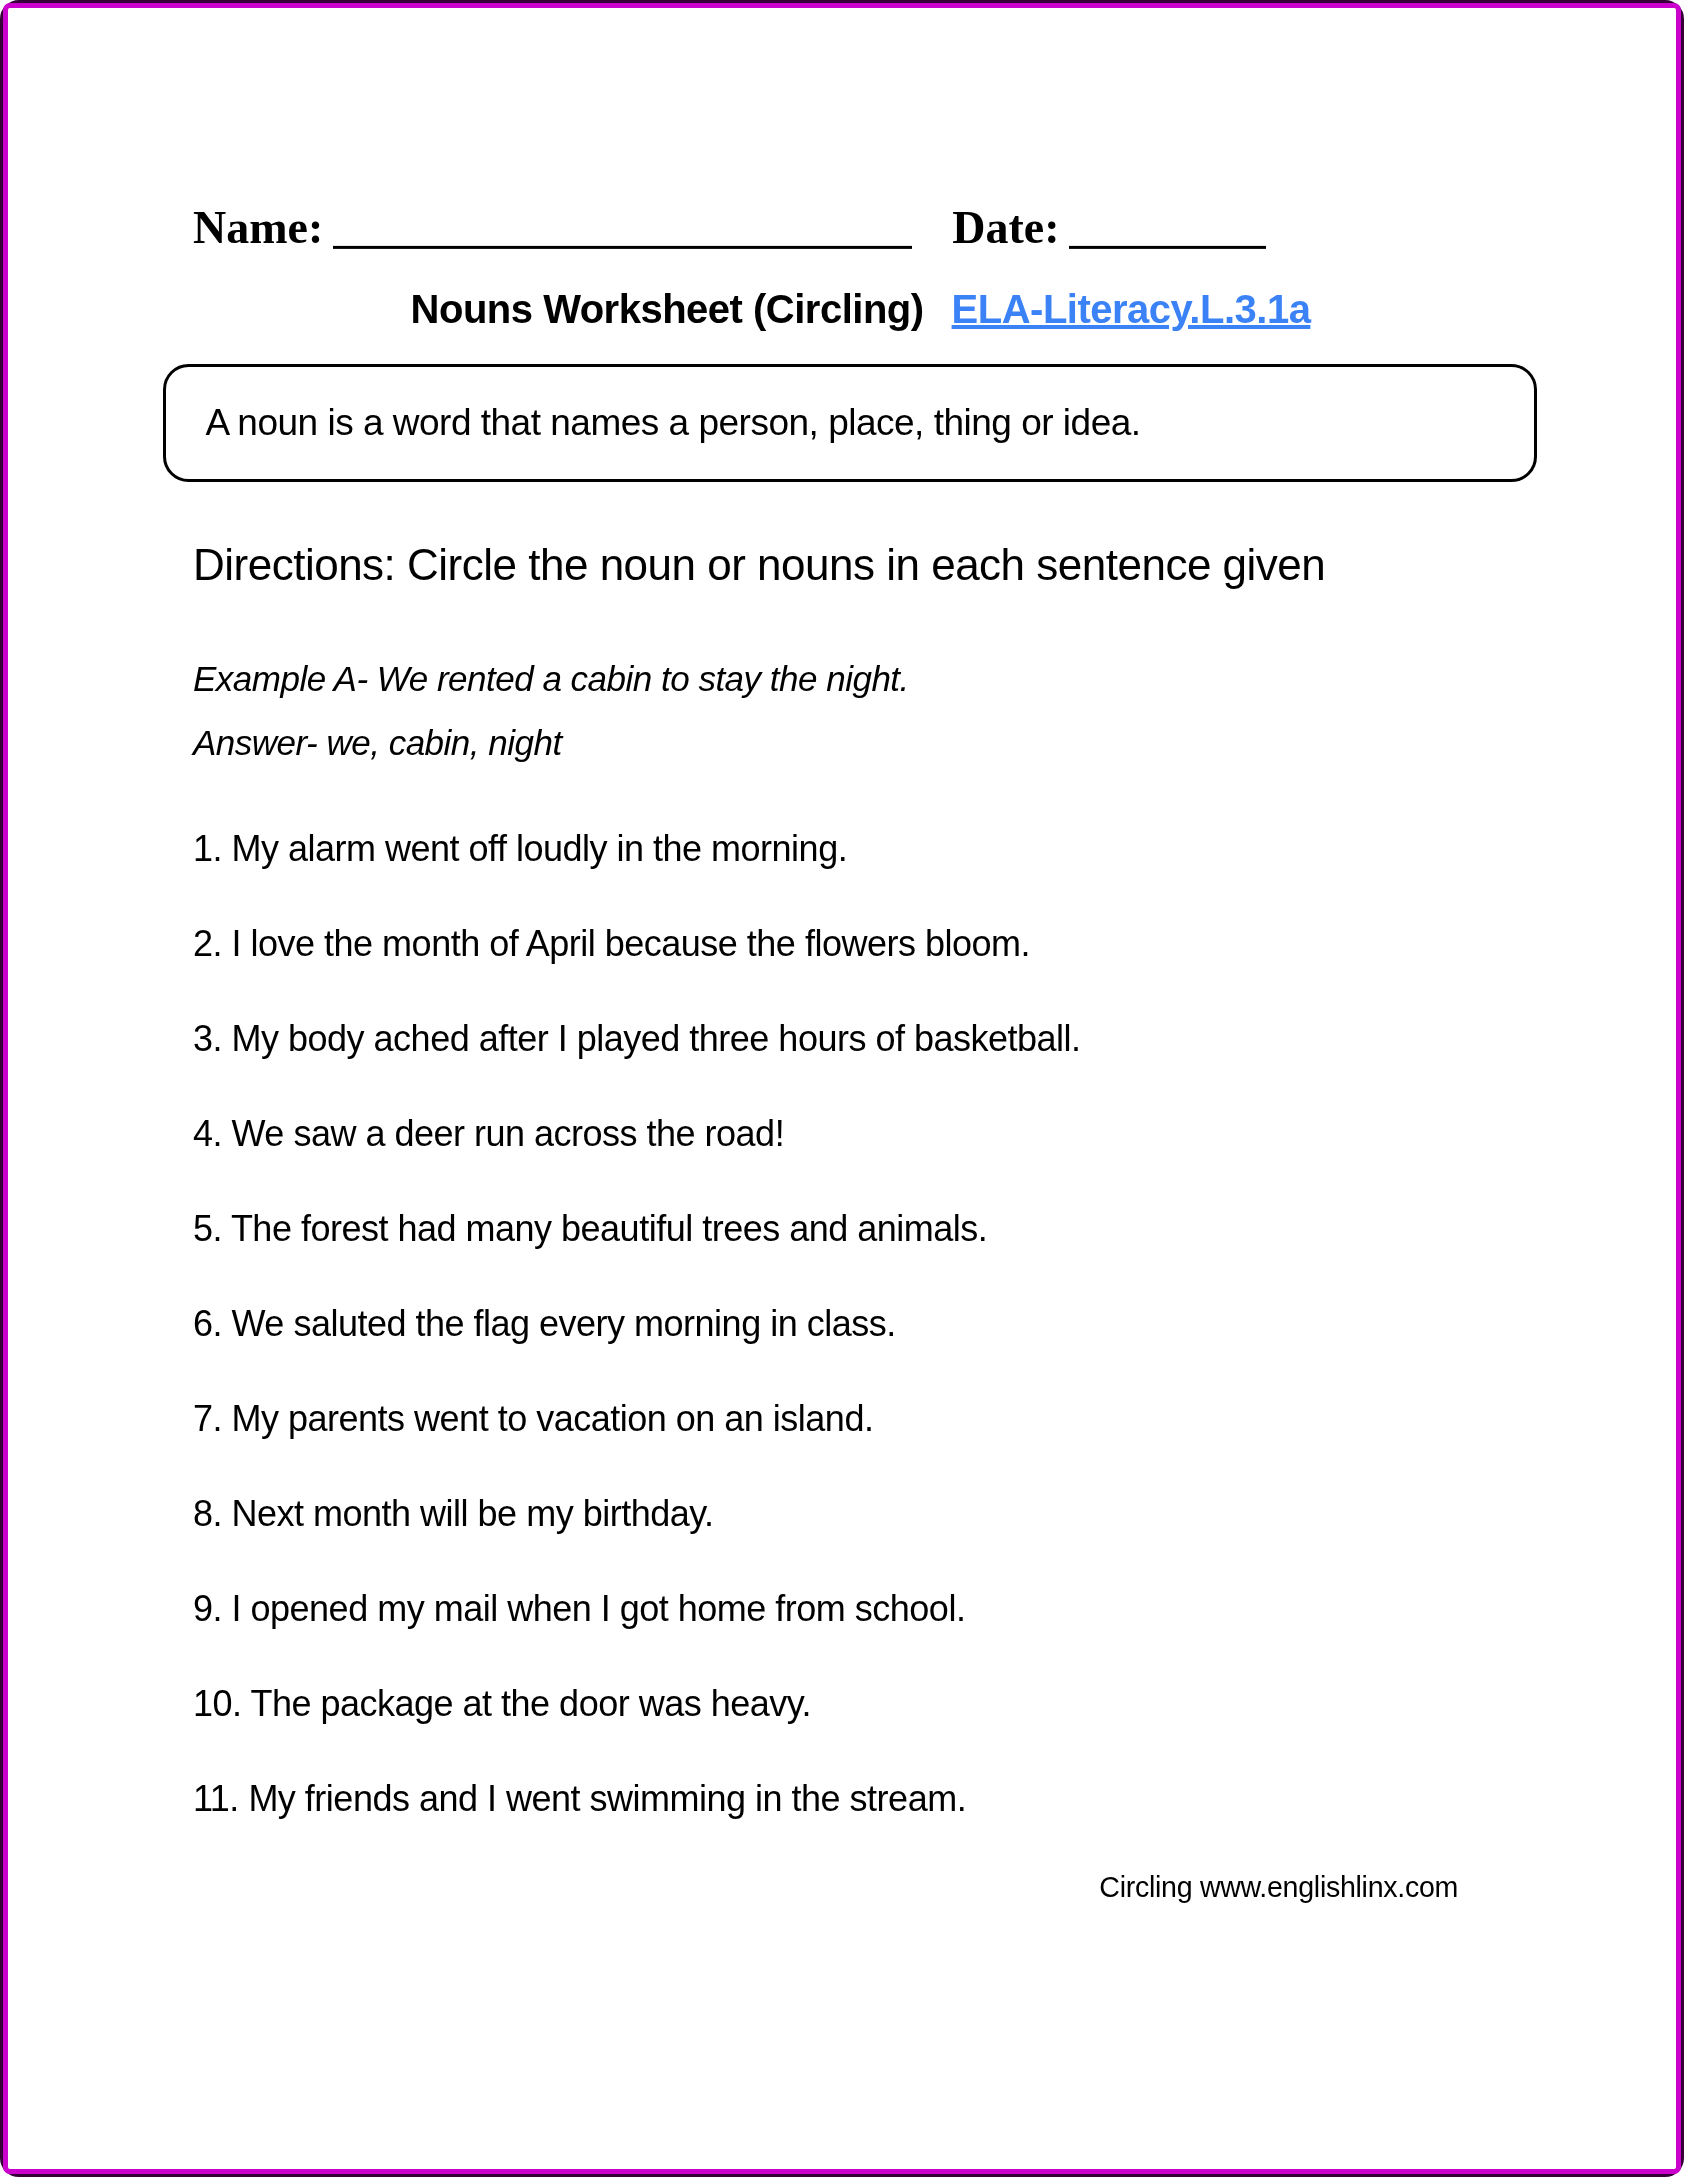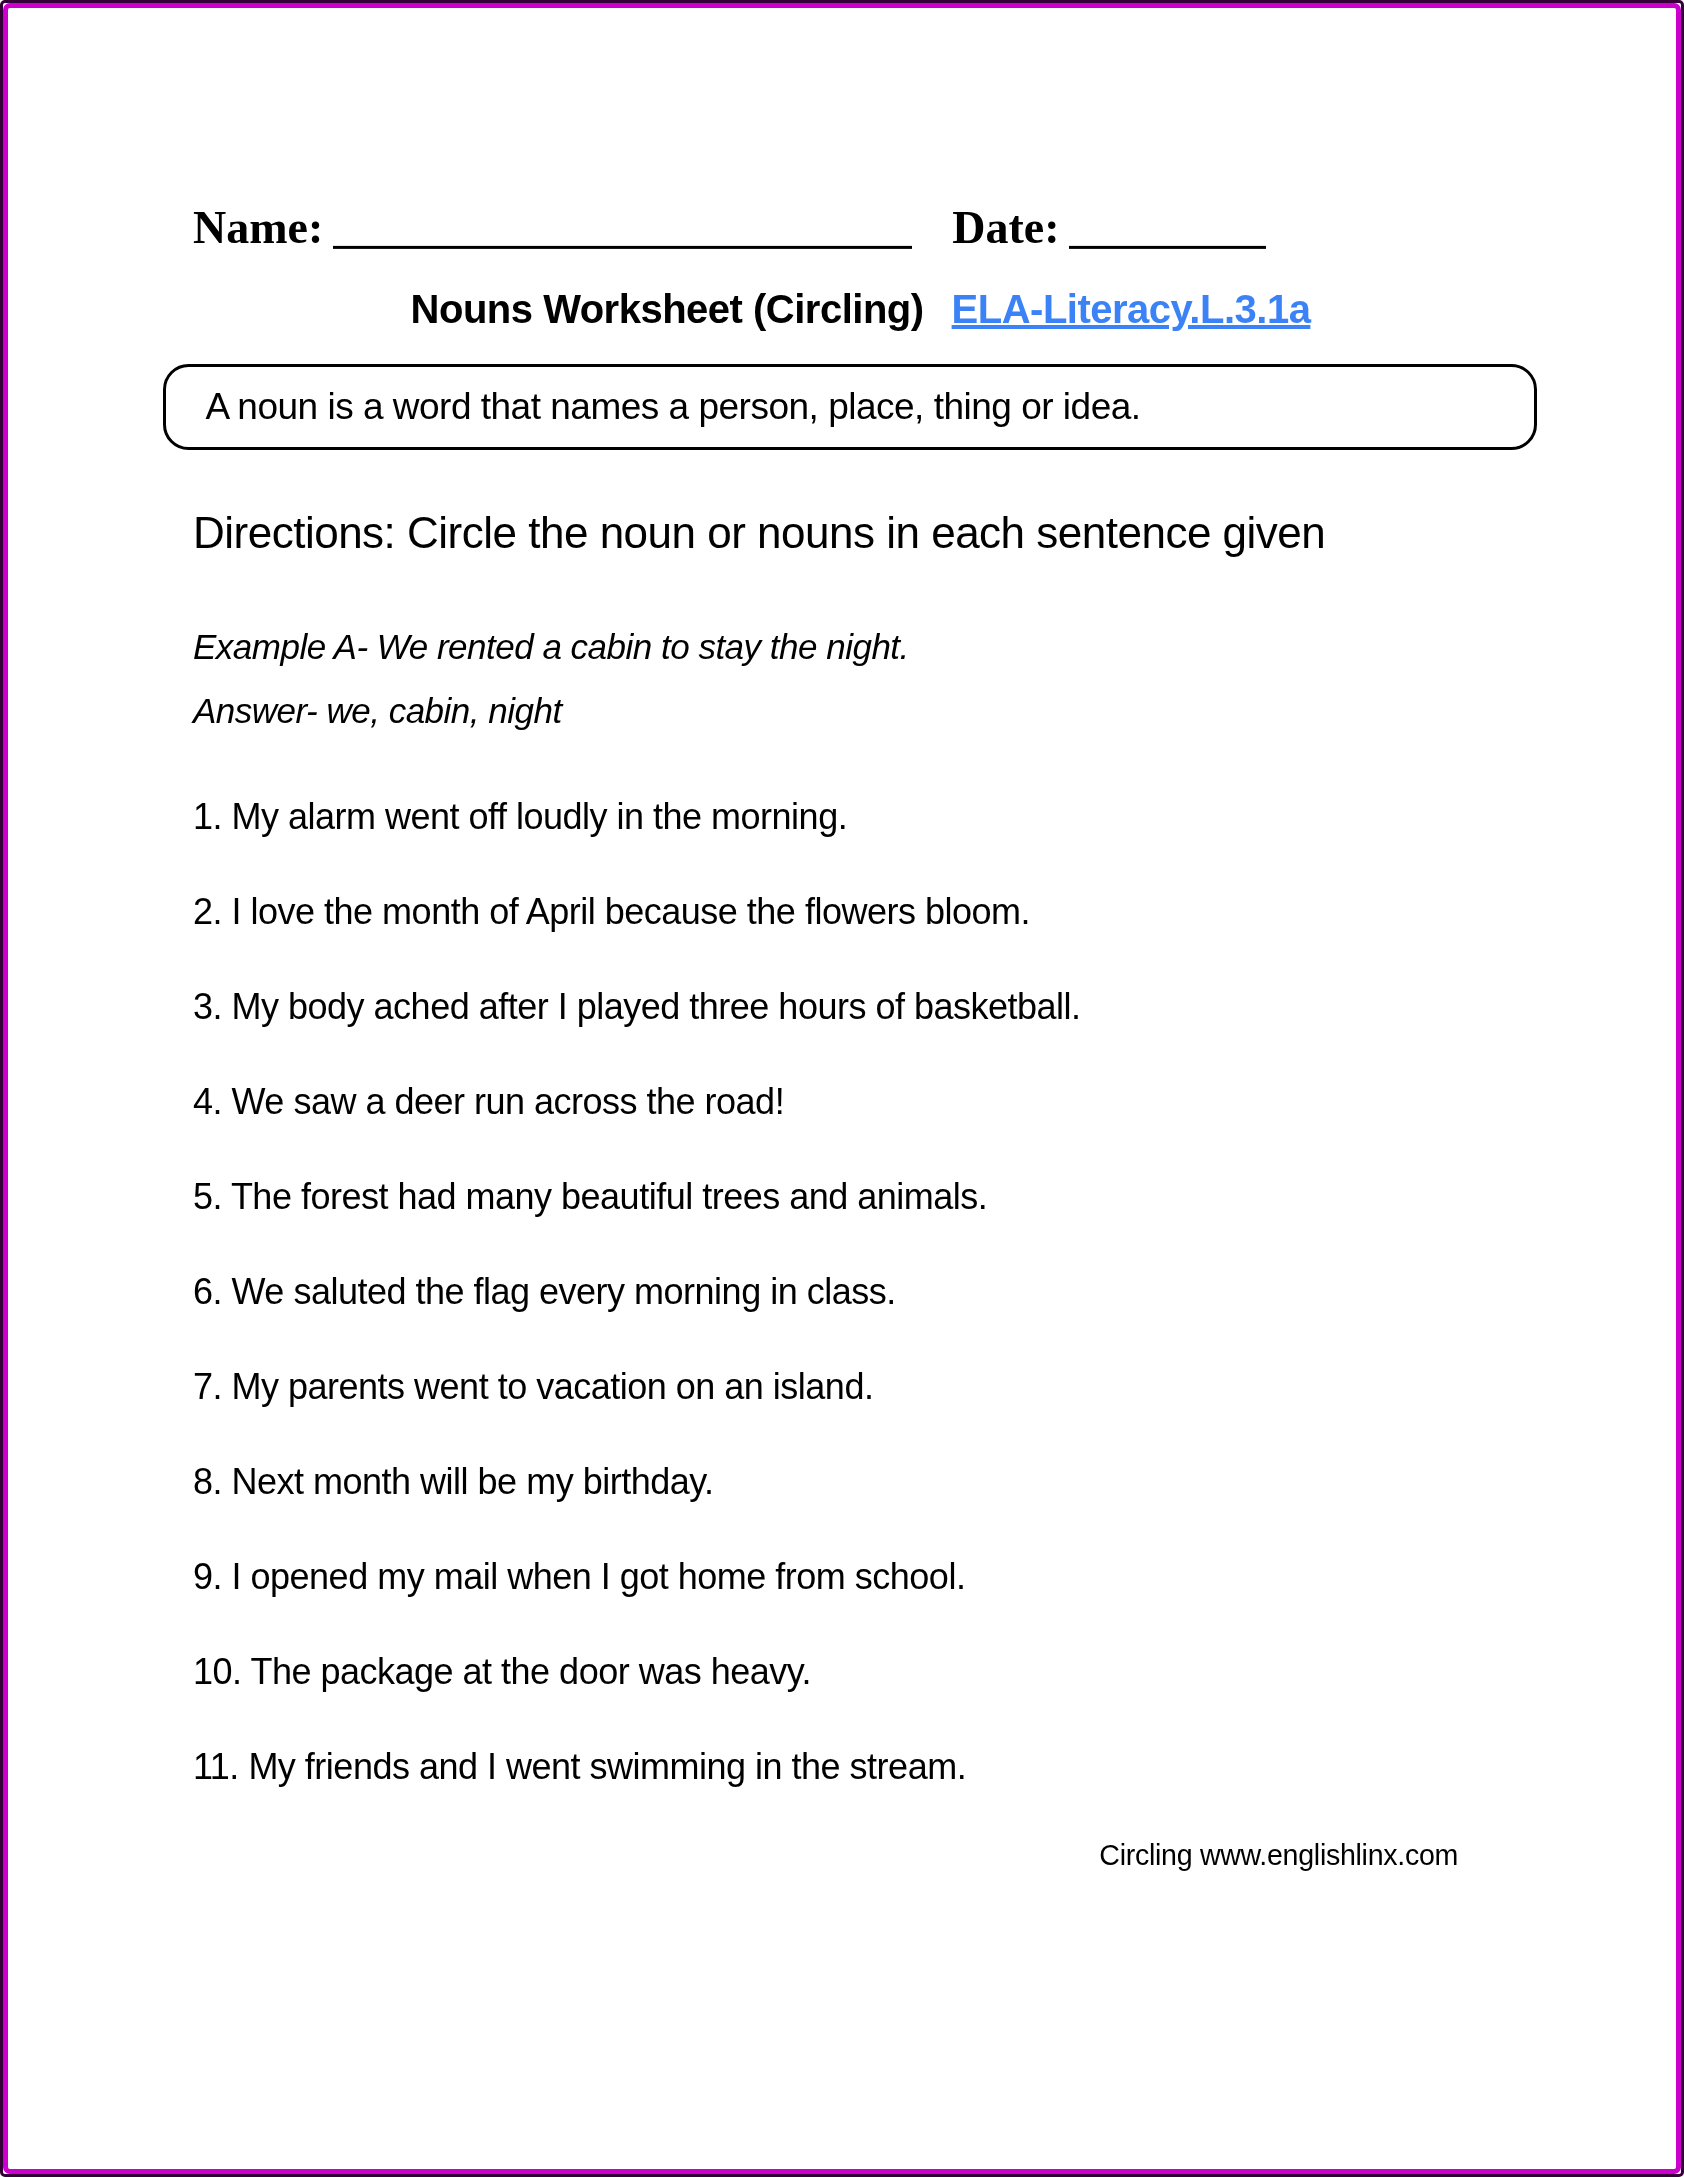--- a/index.html
+++ b/index.html
@@ -13,21 +13,21 @@
     position: relative;
     font-family: "Liberation Sans", sans-serif;
     color: #000000;
   }
   
   .frame {
     position: absolute;
     inset: 0;
     box-sizing: border-box;
     border: 3px solid #350038;
-    border-radius: 5px;
+    border-radius: 19px;
   }
   .frame-inner {
     position: absolute;
     inset: 0;
     box-sizing: border-box;
     border: 5.9px solid #cc00cc;
     border-radius: 6.9px;
     background: #ffffff;
     overflow: hidden;
   }
@@ -65,21 +65,21 @@
   .std-link {
     color: #3b82f6;
     text-decoration: underline;
     cursor: pointer;
   }
   
   .def-box {
     margin-top: 31.5px;
     margin-left: -29.6px;
     width: 1374px;
-    height: 86px;
+    height: 118px;
     box-sizing: border-box;
     border: 3px solid #000;
     border-radius: 25.6px;
     display: flex;
     align-items: center;
     padding: 0 39px;
     font-size: 37px;
     letter-spacing: -0.5px;
   }
   

